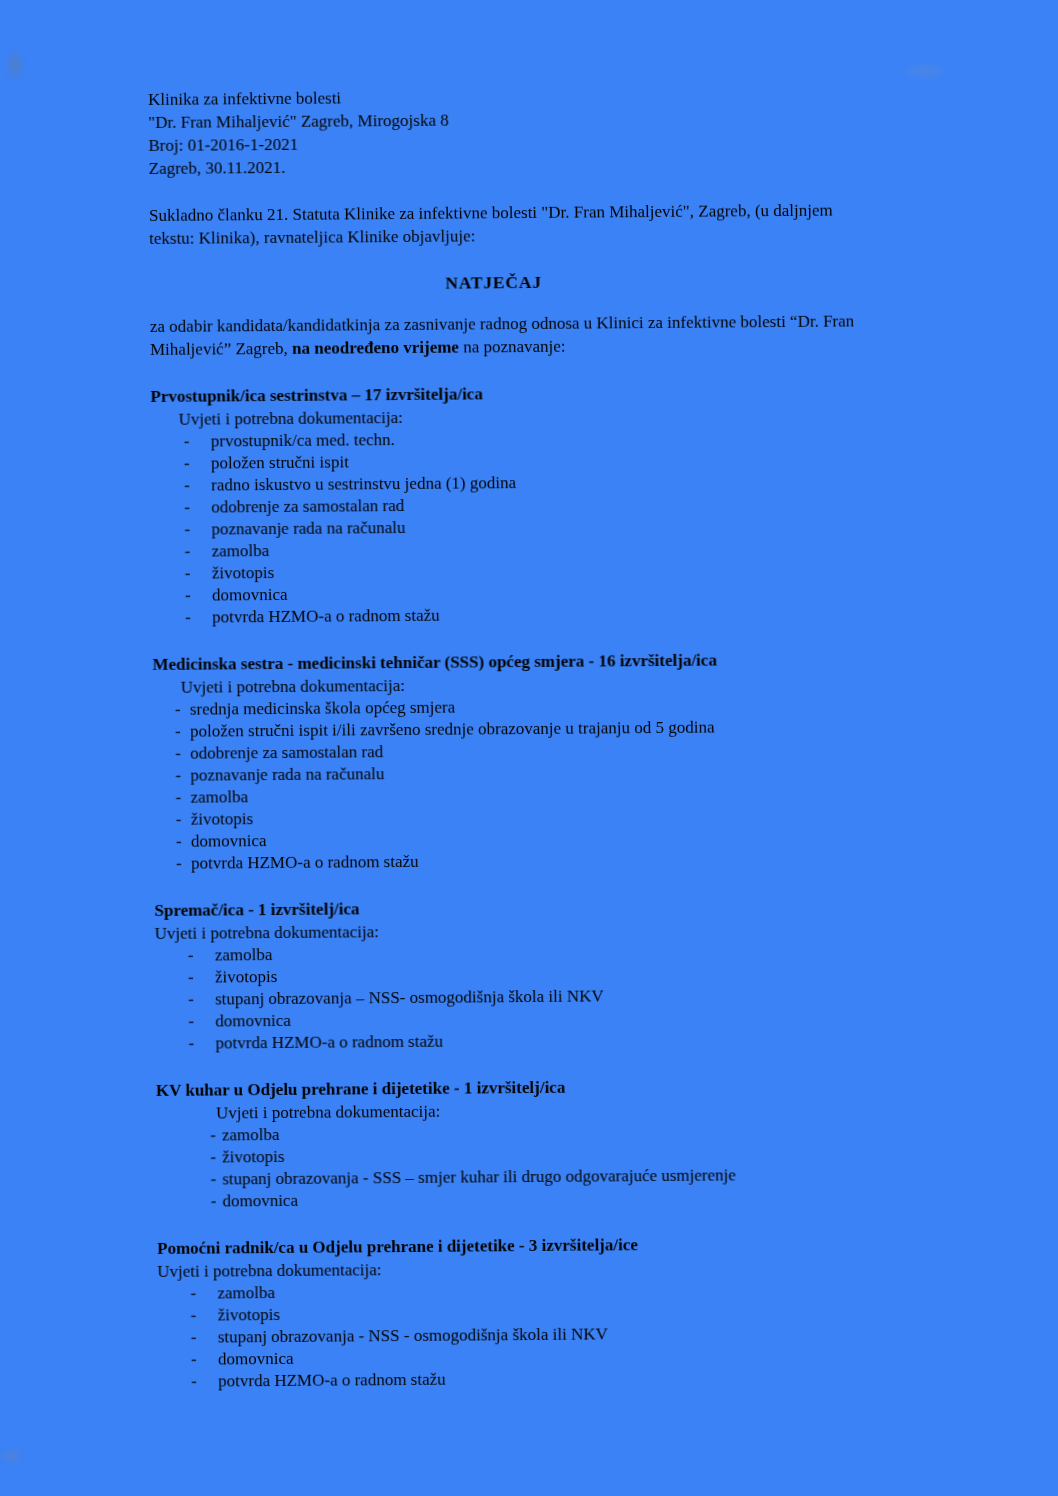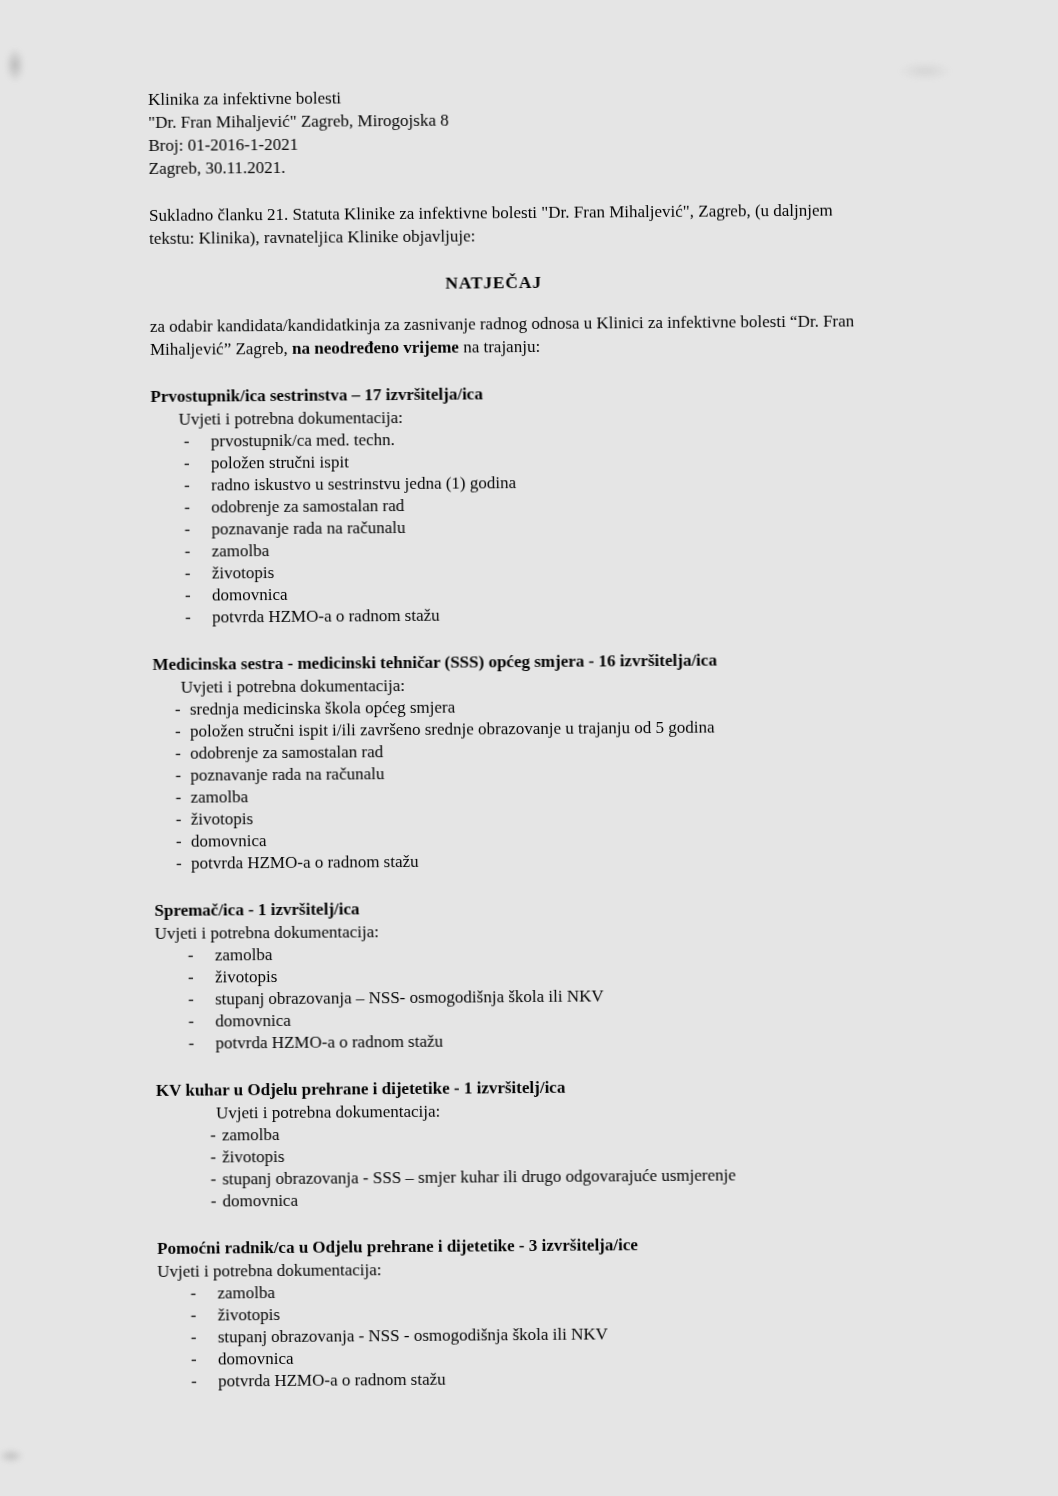--- a/index.html
+++ b/index.html
@@ -4,21 +4,21 @@
 <style>
   html, body {
     margin: 0;
     padding: 0;
     background: #ffffff;
   }
   .page {
     position: relative;
     width: 1058px;
     height: 1496px;
-    background: #e5e5e5;
+    background: #3b82f6;
     overflow: hidden;
     font-family: "Liberation Serif", "DejaVu Serif", serif;
   }
   .smudge {
     position: absolute;
     pointer-events: none;
     filter: blur(2px);
   }
   .smudge-tl {
     left: 2px; top: 42px; width: 26px; height: 46px;
@@ -96,21 +96,21 @@
 
     <p class="intro">
       <span class="line">Sukladno članku 21. Statuta Klinike za infektivne bolesti "Dr. Fran Mihaljević", Zagreb, (u daljnjem</span><br>
       <span class="line">tekstu: Klinika), ravnateljica Klinike objavljuje:</span>
     </p>
 
     <h1 class="doc-title">NATJEČAJ</h1>
 
     <p class="subject">
       <span class="line">za odabir kandidata/kandidatkinja za zasnivanje radnog odnosa u Klinici za infektivne bolesti “Dr. Fran</span><br>
-      <span class="line"><span>Mihaljević” Zagreb, </span><strong>na neodređeno vrijeme</strong><span> na trajanju:</span></span>
+      <span class="line"><span>Mihaljević” Zagreb, </span><strong>na neodređeno vrijeme</strong><span> na poznavanje:</span></span>
     </p>
 
     <div id="sections">
         <section class="job">
           <h2 class="job-title">Prvostupnik/ica sestrinstva – 17 izvršitelja/ica</h2>
           <p class="uvjeti indent">Uvjeti i potrebna dokumentacija:</p>
           <ul class="req-list dash-wide">
             <li>
               <span class="dash">-</span>
               <span class="item-text">prvostupnik/ca med. techn.</span>

